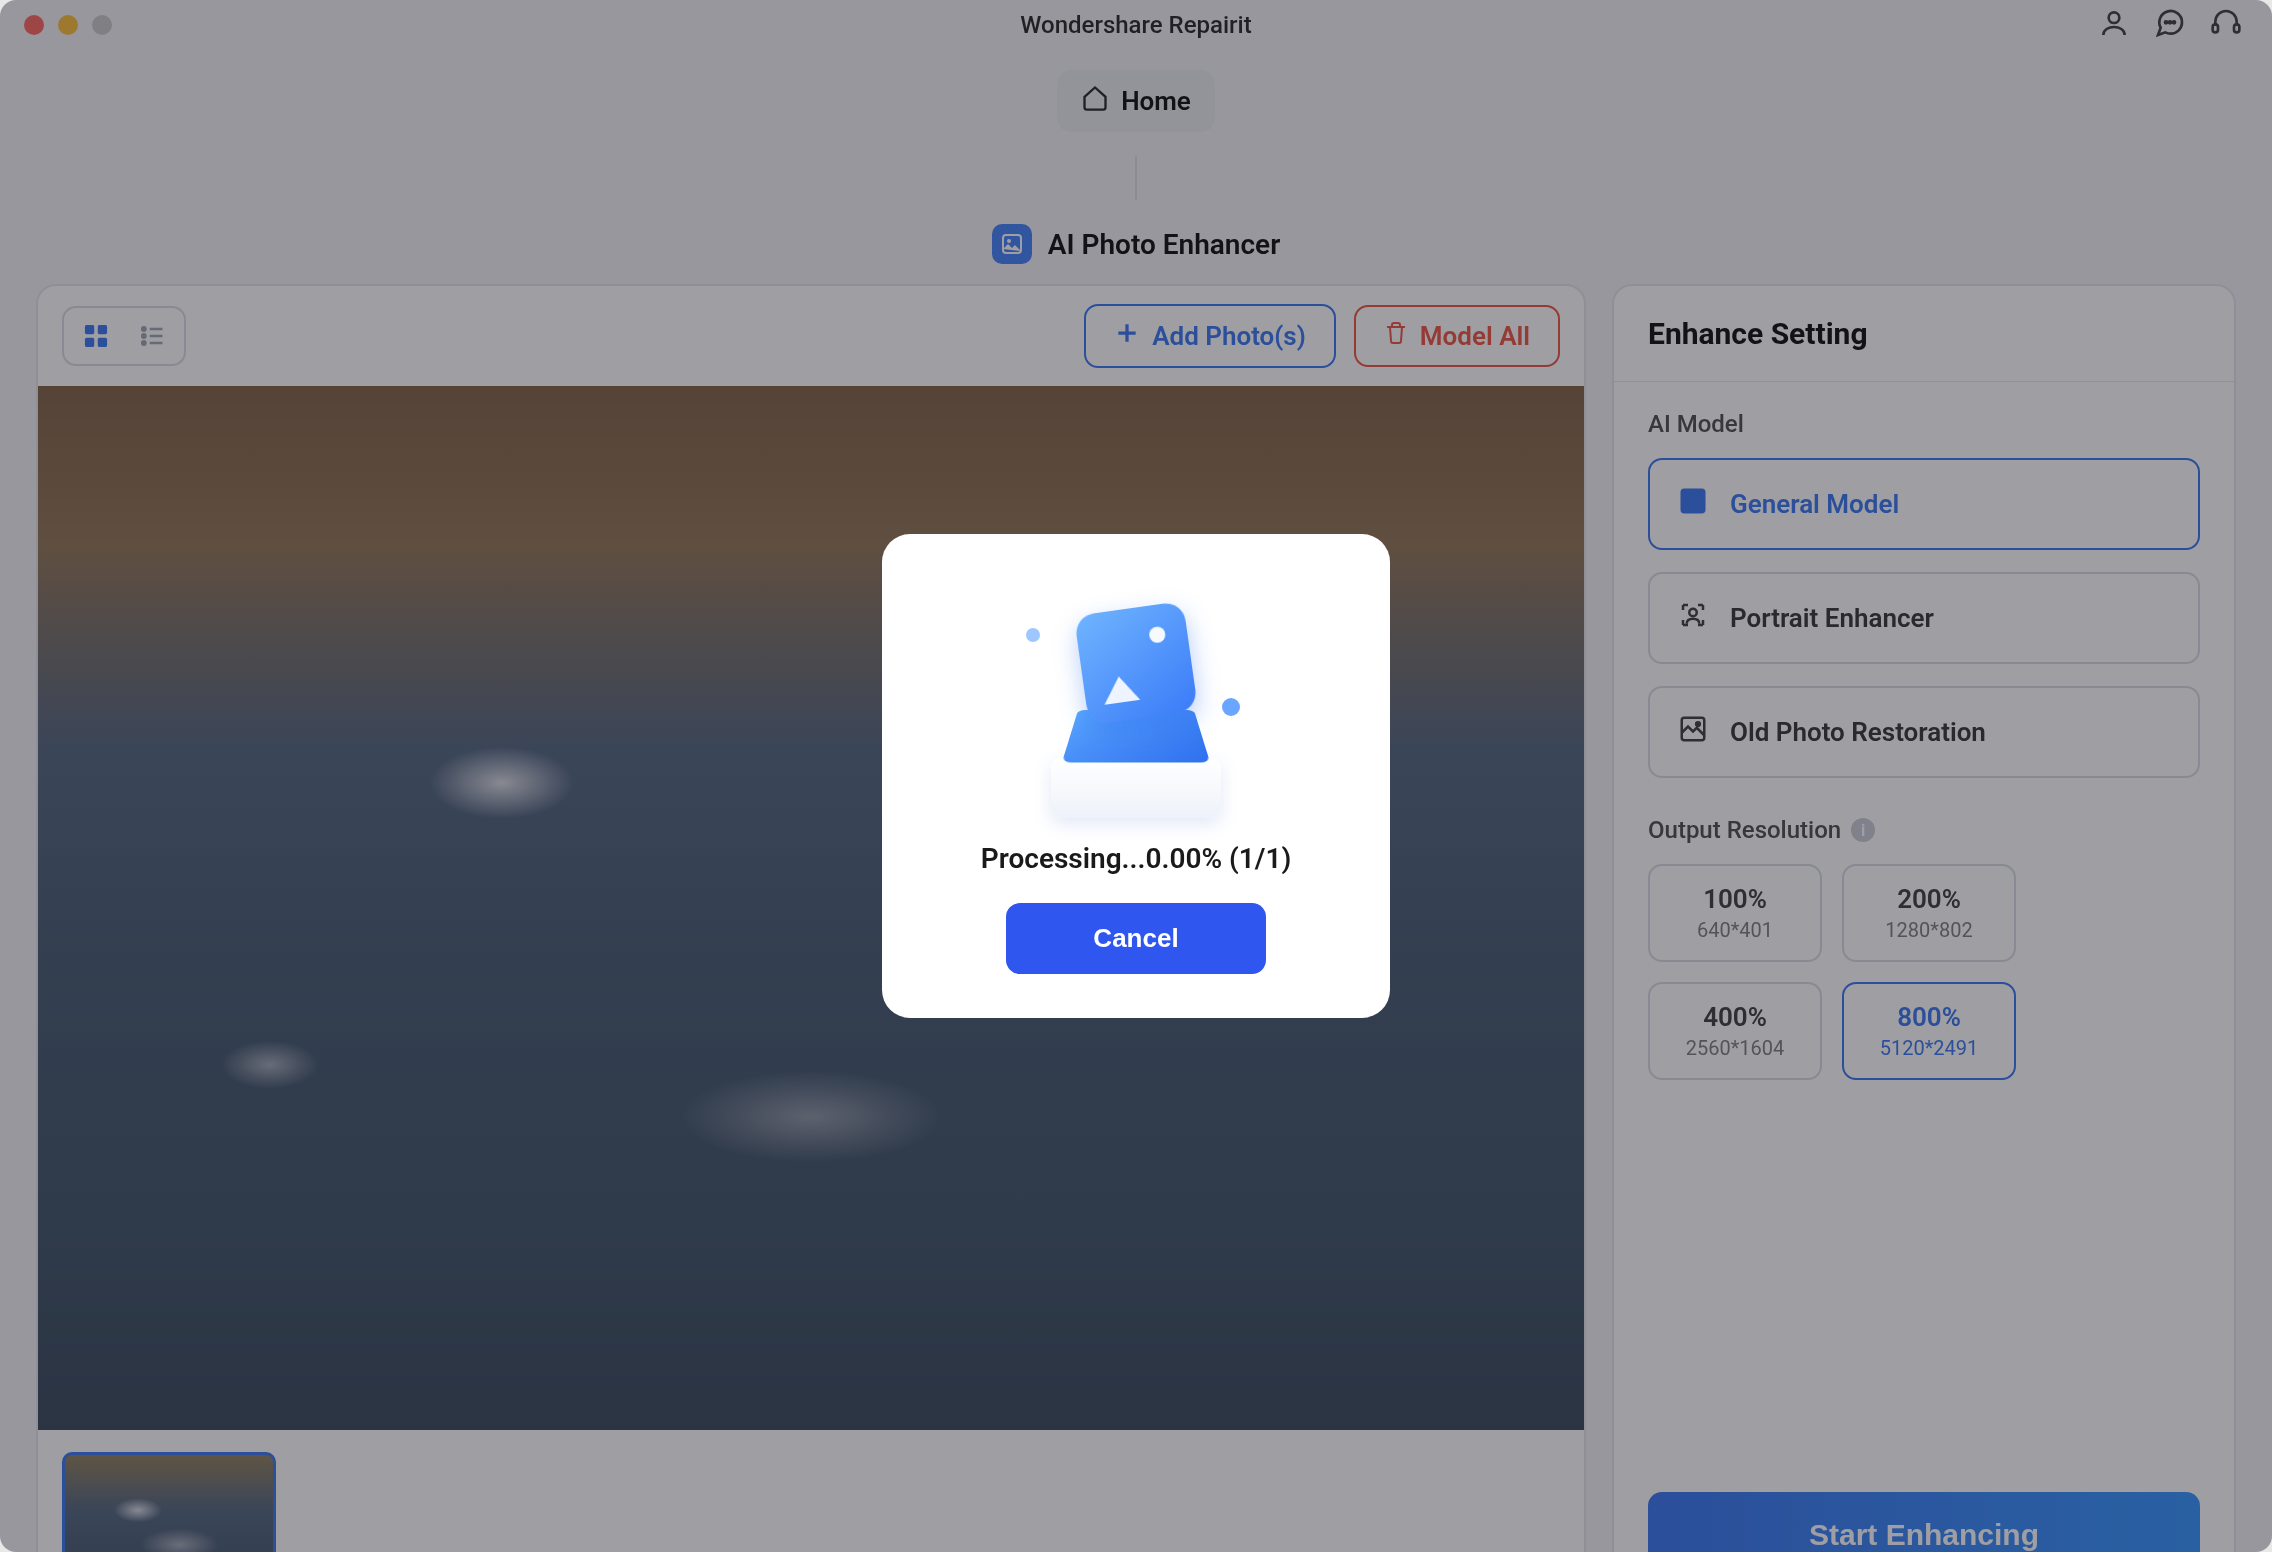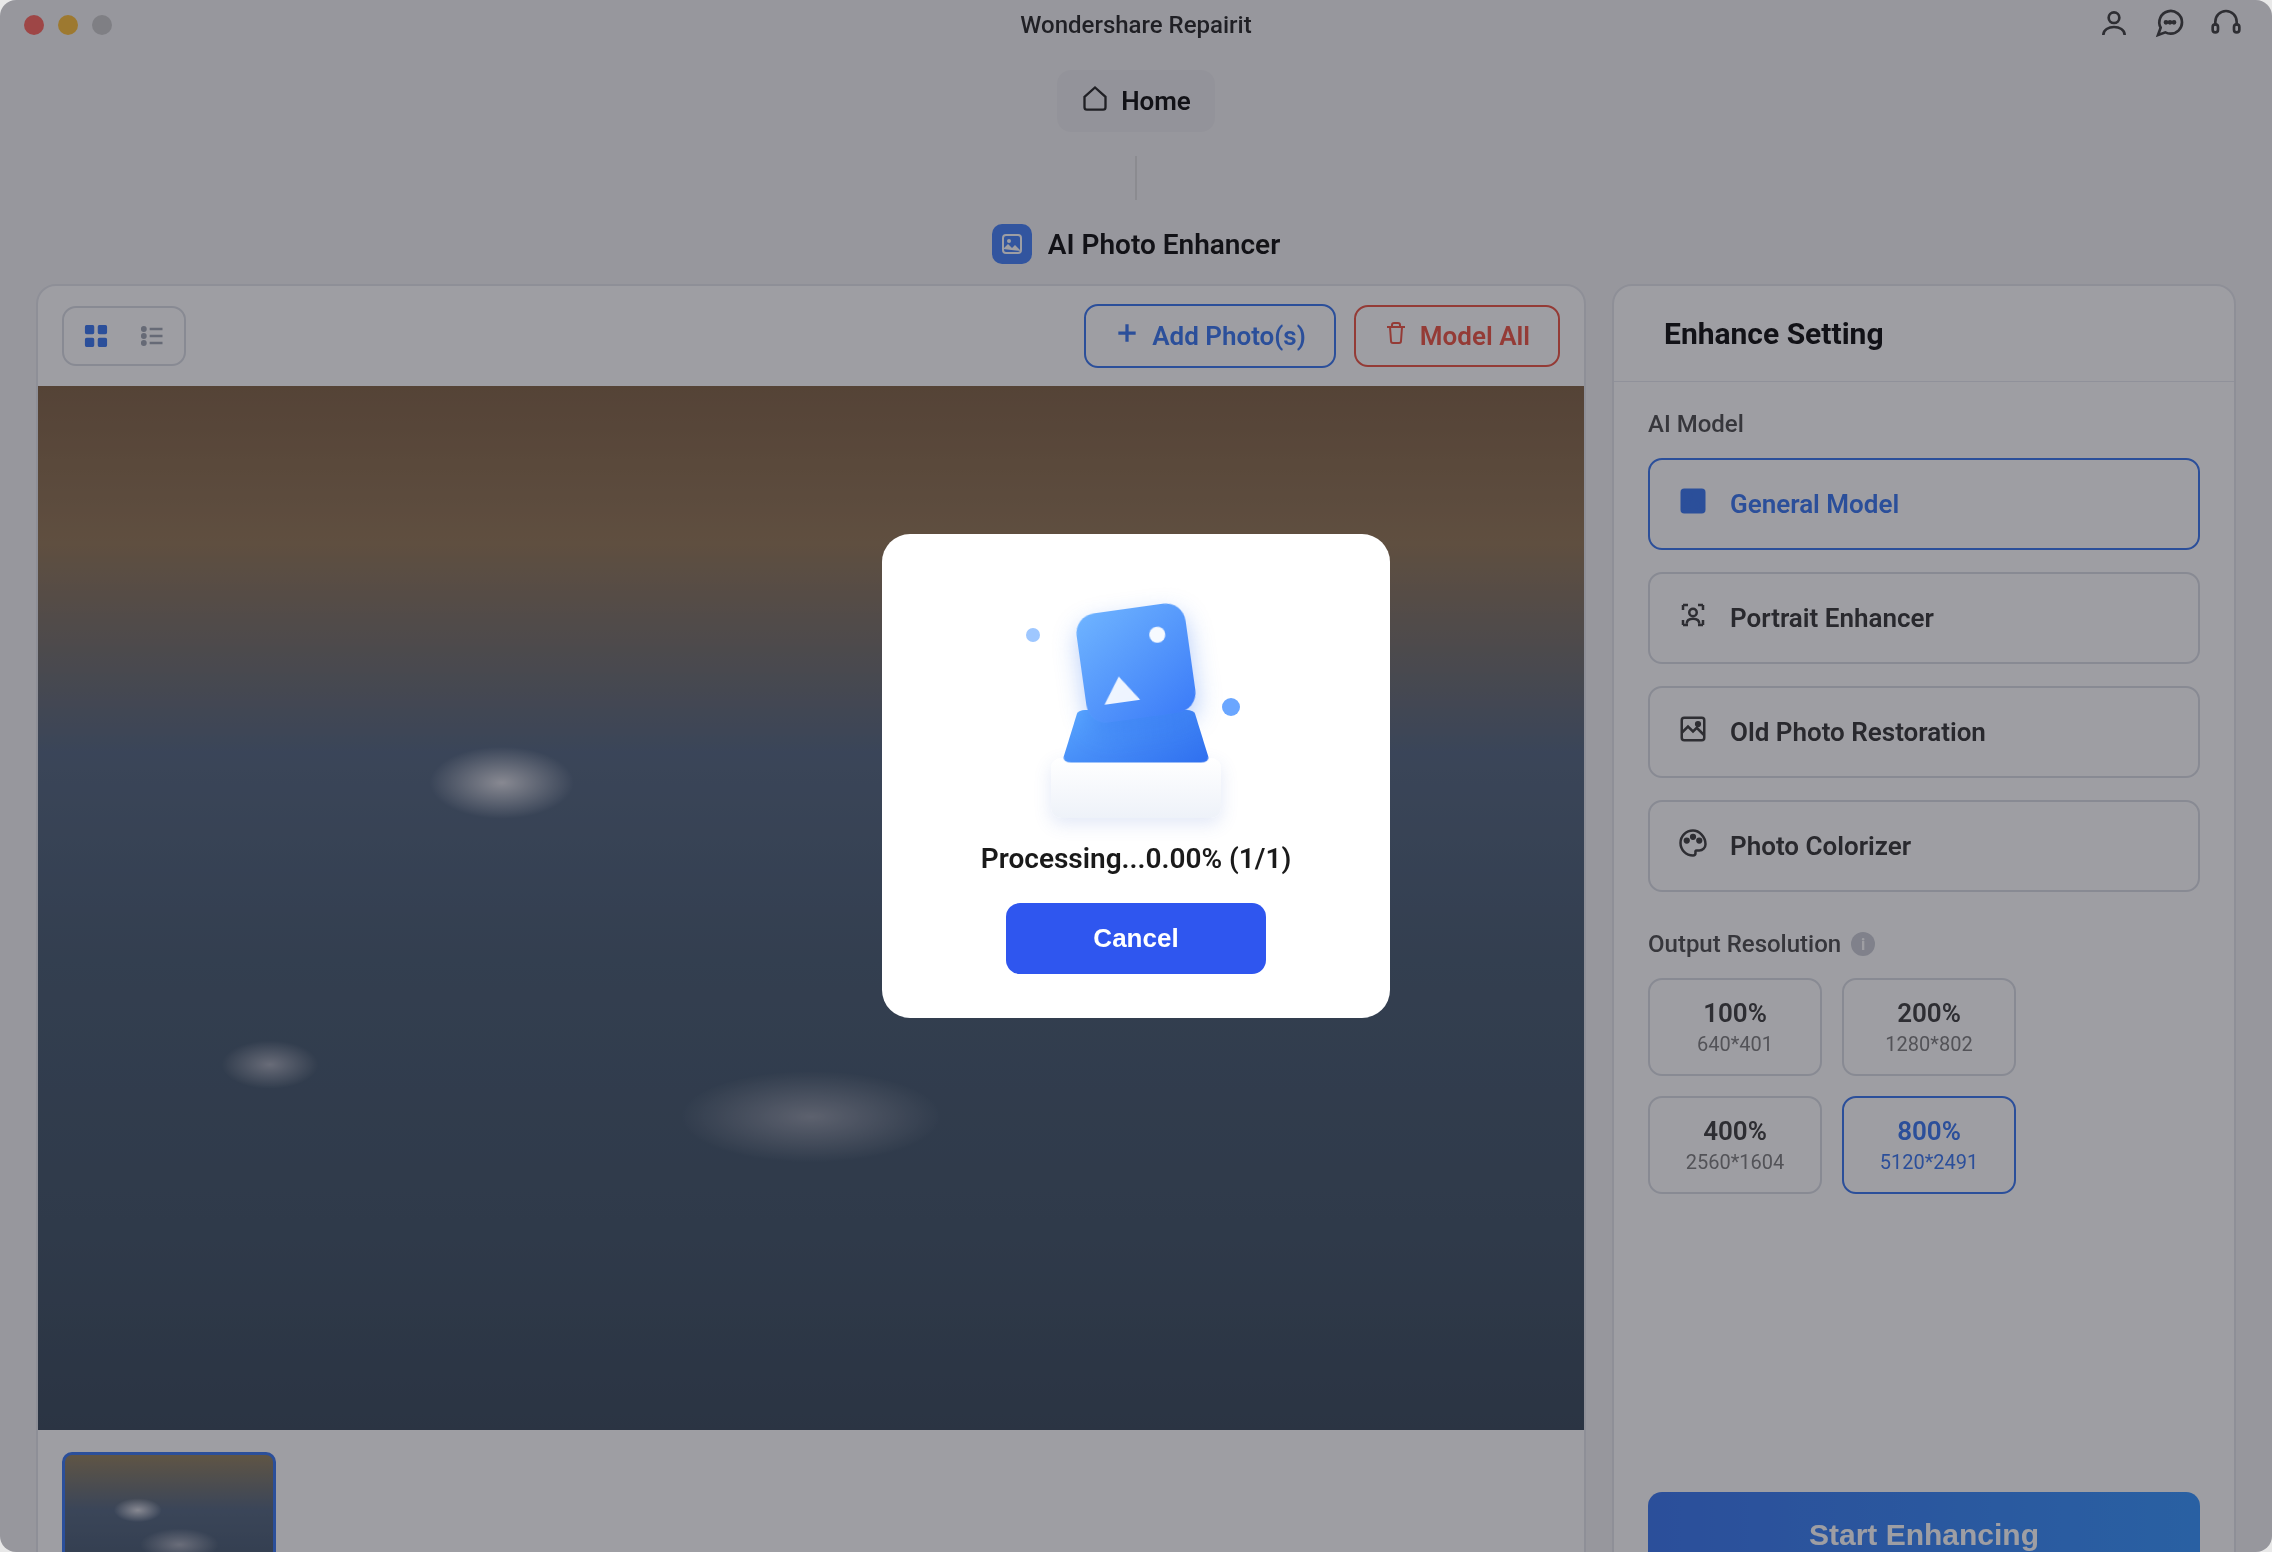--- a/index.html
+++ b/index.html
@@ -166,21 +166,21 @@
 }
 .right-panel {
   width: 624px;
   background: #fff;
   border: 2px solid #e2e4ea;
   border-radius: 20px;
   display: flex;
   flex-direction: column;
 }
 .panel-header {
-  padding: 30px 50px;
+  padding: 30px 34px;
   font-size: 30px;
   font-weight: 700;
   border-bottom: 1px solid #e6e8ee;
 }
 .panel-body {
   padding: 28px 34px;
   flex: 1;
   overflow: auto;
 }
 .section-label {
@@ -451,31 +451,20 @@
           <div class="model-item">
             <span>
               <svg width="30" height="30" viewBox="0 0 24 24" fill="none" stroke="#333" stroke-width="2">
                   <rect x="3" y="3" width="18" height="18" rx="2"></rect>
                   <path d="M3 15l5-5 4 4 3-3 6 6"></path>
                   <circle cx="16" cy="8" r="1.5" fill="#333"></circle>
                 </svg>
             </span>
             <span>Old Photo Restoration</span>
           </div>
-          <div class="model-item">
-            <span>
-              <svg width="30" height="30" viewBox="0 0 24 24" fill="none" stroke="#333" stroke-width="2">
-                  <path d="M12 2a10 10 0 100 20c1.5 0 2-1 2-2s-.5-2 1-2h2a5 5 0 005-5c0-6-5-11-10-11z"></path>
-                  <circle cx="7" cy="10" r="1.5" fill="#333"></circle>
-                  <circle cx="12" cy="7" r="1.5" fill="#333"></circle>
-                  <circle cx="17" cy="10" r="1.5" fill="#333"></circle>
-                </svg>
-            </span>
-            <span>Photo Colorizer</span>
-          </div>
         </div>
 
         <div class="section-label">
           <span>Output Resolution</span>
           <span class="info-icon">i</span>
         </div>
         <div class="res-grid">
           <div class="res-item">
             <div class="res-pct">100%</div>
             <div class="res-dim">640*401</div>

